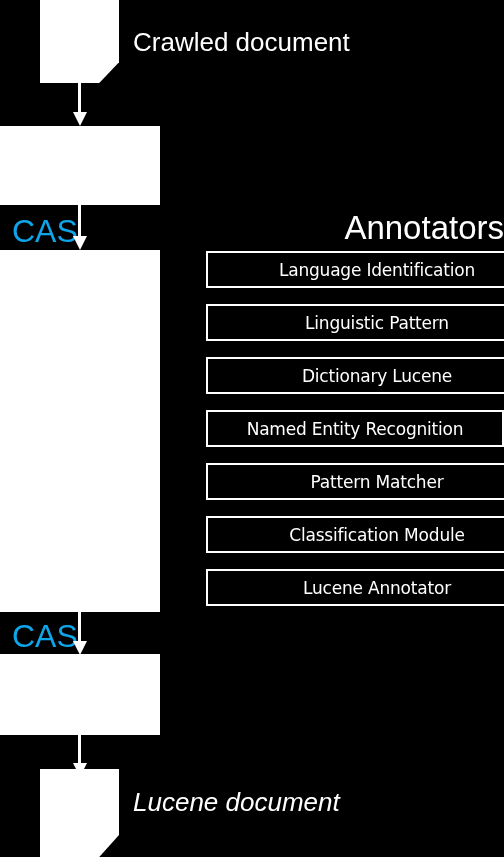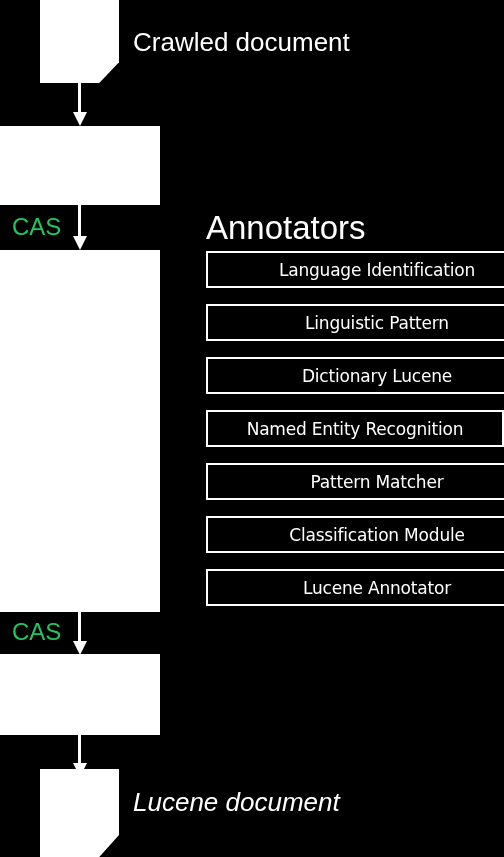--- a/index.html
+++ b/index.html
@@ -57,40 +57,40 @@
   .flow-label {
     position: absolute;
     color: #ffffff;
     font-family: "Liberation Sans", sans-serif;
     font-size: 26px;
     line-height: 1;
     white-space: nowrap;
   }
   .cas-label {
     position: absolute;
-    color: #22c55e;
+    color: #0ea5e9;
     font-family: "Liberation Sans", sans-serif;
-    font-size: 24px;
+    font-size: 32px;
     line-height: 1;
     white-space: nowrap;
   }
 
   
   #annotators-panel {
     position: absolute;
     left: 206px;
     top: 208px;
     width: 298px;
   }
   #annotators-title {
     color: #ffffff;
     font-family: "Liberation Sans", sans-serif;
     font-size: 33px;
     line-height: 40px;
-    text-align: left;
+    text-align: right;
     white-space: nowrap;
   }
   .annot-list {
     position: absolute;
     left: 0;
     top: 43px;
     width: 298px;
   }
   .annot-box {
     box-sizing: border-box;

